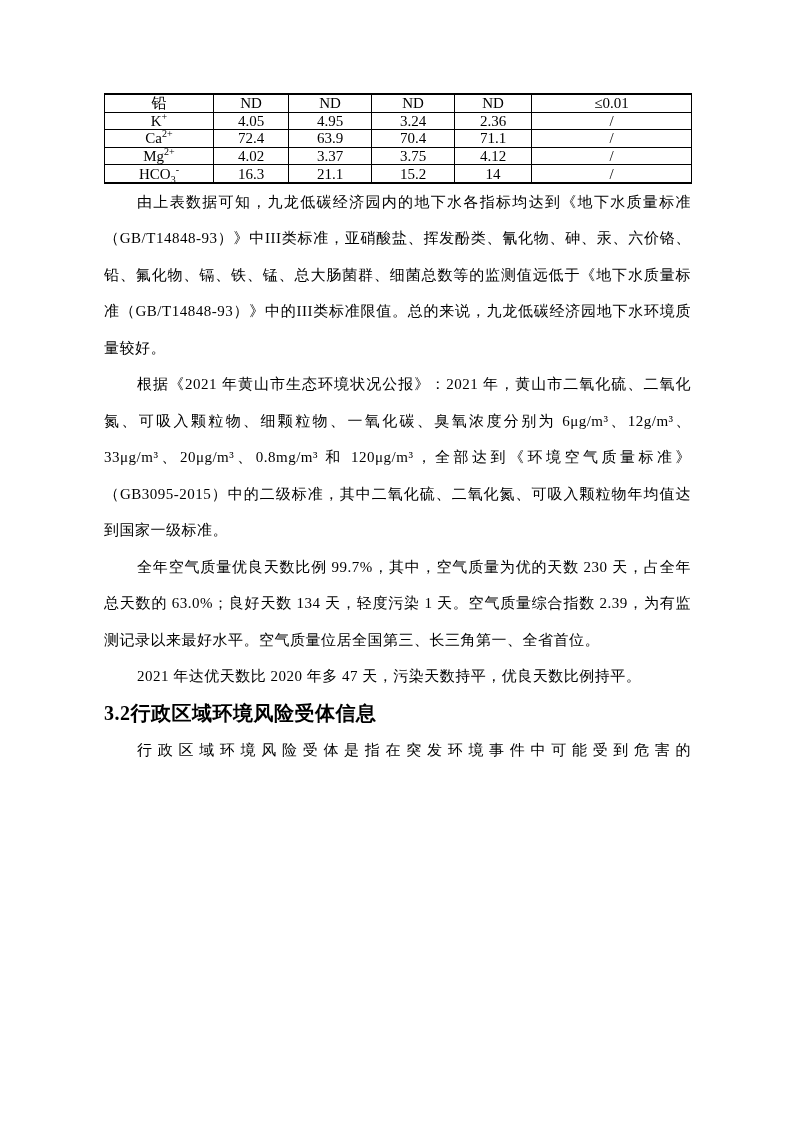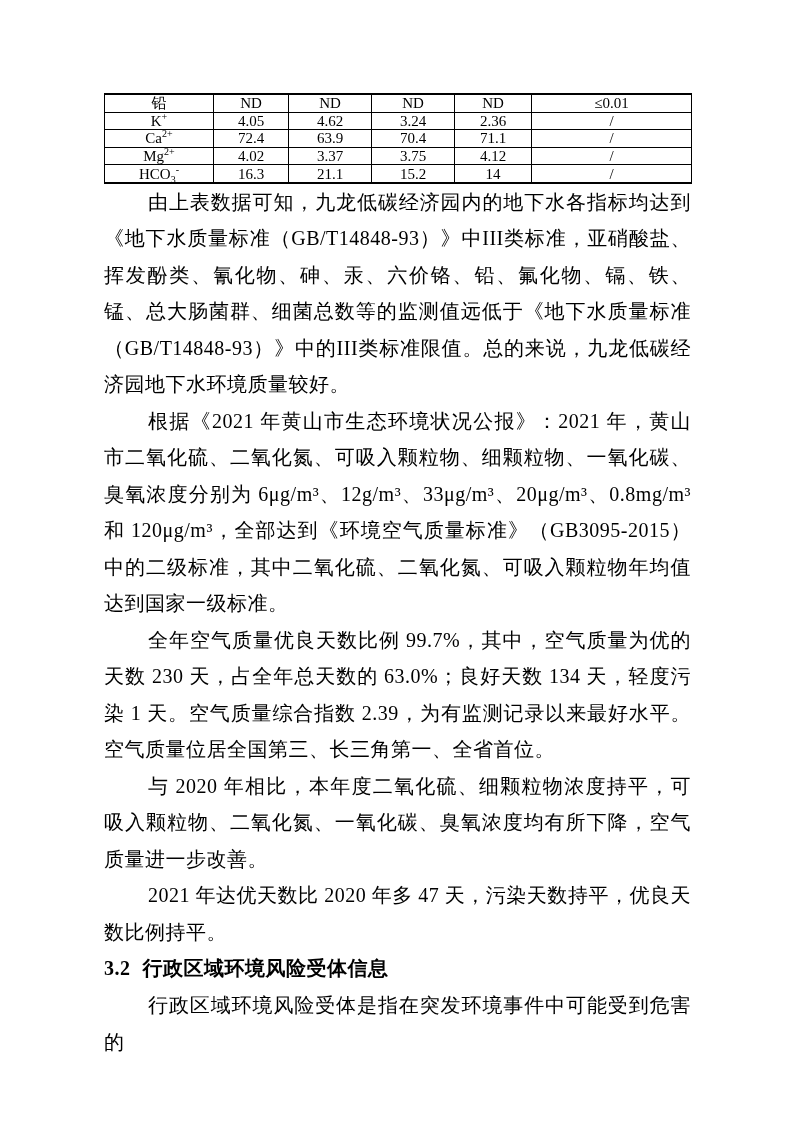--- a/index.html
+++ b/index.html
@@ -43,40 +43,40 @@
     overflow: hidden;
   }
   table.data-table sub,
   table.data-table sup {
     font-size: 10px;
     line-height: 0;
   }
   
   p.body-text {
     margin: 0;
-    font-size: 20px;
+    font-size: 15px;
     line-height: 36.5px;
     text-align: justify;
     letter-spacing: 0.5px;
   }
   .indent {
     text-indent: 2.2em;
   }
   .justify-last {
     text-align-last: justify;
   }
   h2.section-heading {
     margin: 0;
     font-size: 20px;
     line-height: 37px;
     font-weight: bold;
     letter-spacing: 0.5px;
   }
   h2.section-heading .heading-number {
-    margin-right: 12px;
+    margin-right: 0;
   }
   .page-number {
     position: absolute;
     top: 1022px;
     left: 0;
     width: 100%;
     text-align: center;
     font-size: 15px;
     line-height: 20px;
   }
@@ -101,21 +101,21 @@
           <td><span>铅</span><sub></sub><sup></sup></td>
           <td>ND</td>
           <td>ND</td>
           <td>ND</td>
           <td>ND</td>
           <td>≤0.01</td>
         </tr>
         <tr>
           <td><span>K</span><sub></sub><sup>+</sup></td>
           <td>4.05</td>
-          <td>4.62</td>
+          <td>4.95</td>
           <td>3.24</td>
           <td>2.36</td>
           <td>/</td>
         </tr>
         <tr>
           <td><span>Ca</span><sub></sub><sup>2+</sup></td>
           <td>72.4</td>
           <td>63.9</td>
           <td>70.4</td>
           <td>71.1</td>
@@ -136,21 +136,20 @@
           <td>15.2</td>
           <td>14</td>
           <td>/</td>
         </tr>
       </tbody>
     </table>
 
     <p class="body-text indent">由上表数据可知，九龙低碳经济园内的地下水各指标均达到《地下水质量标准（GB/T14848-93）》中III类标准，亚硝酸盐、挥发酚类、氰化物、砷、汞、六价铬、铅、氟化物、镉、铁、锰、总大肠菌群、细菌总数等的监测值远低于《地下水质量标准（GB/T14848-93）》中的III类标准限值。总的来说，九龙低碳经济园地下水环境质量较好。</p>
     <p class="body-text indent">根据《2021 年黄山市生态环境状况公报》：2021 年，黄山市二氧化硫、二氧化氮、可吸入颗粒物、细颗粒物、一氧化碳、臭氧浓度分别为 6μg/m³、12g/m³、33μg/m³、20μg/m³、0.8mg/m³ 和 120μg/m³，全部达到《环境空气质量标准》（GB3095-2015）中的二级标准，其中二氧化硫、二氧化氮、可吸入颗粒物年均值达到国家一级标准。</p>
     <p class="body-text indent">全年空气质量优良天数比例 99.7%，其中，空气质量为优的天数 230 天，占全年总天数的 63.0%；良好天数 134 天，轻度污染 1 天。空气质量综合指数 2.39，为有监测记录以来最好水平。空气质量位居全国第三、长三角第一、全省首位。</p>
-    <p class="body-text indent">与 2020 年相比，本年度二氧化硫、细颗粒物浓度持平，可吸入颗粒物、二氧化氮、一氧化碳、臭氧浓度均有所下降，空气质量进一步改善。</p>
     <p class="body-text indent">2021 年达优天数比 2020 年多 47 天，污染天数持平，优良天数比例持平。</p>
 
     <h2 class="section-heading">
       <span class="heading-number">3.2</span><span>行政区域环境风险受体信息</span>
     </h2>
 
     <p class="body-text indent justify-last">行政区域环境风险受体是指在突发环境事件中可能受到危害的</p>
 
   </div>
 

